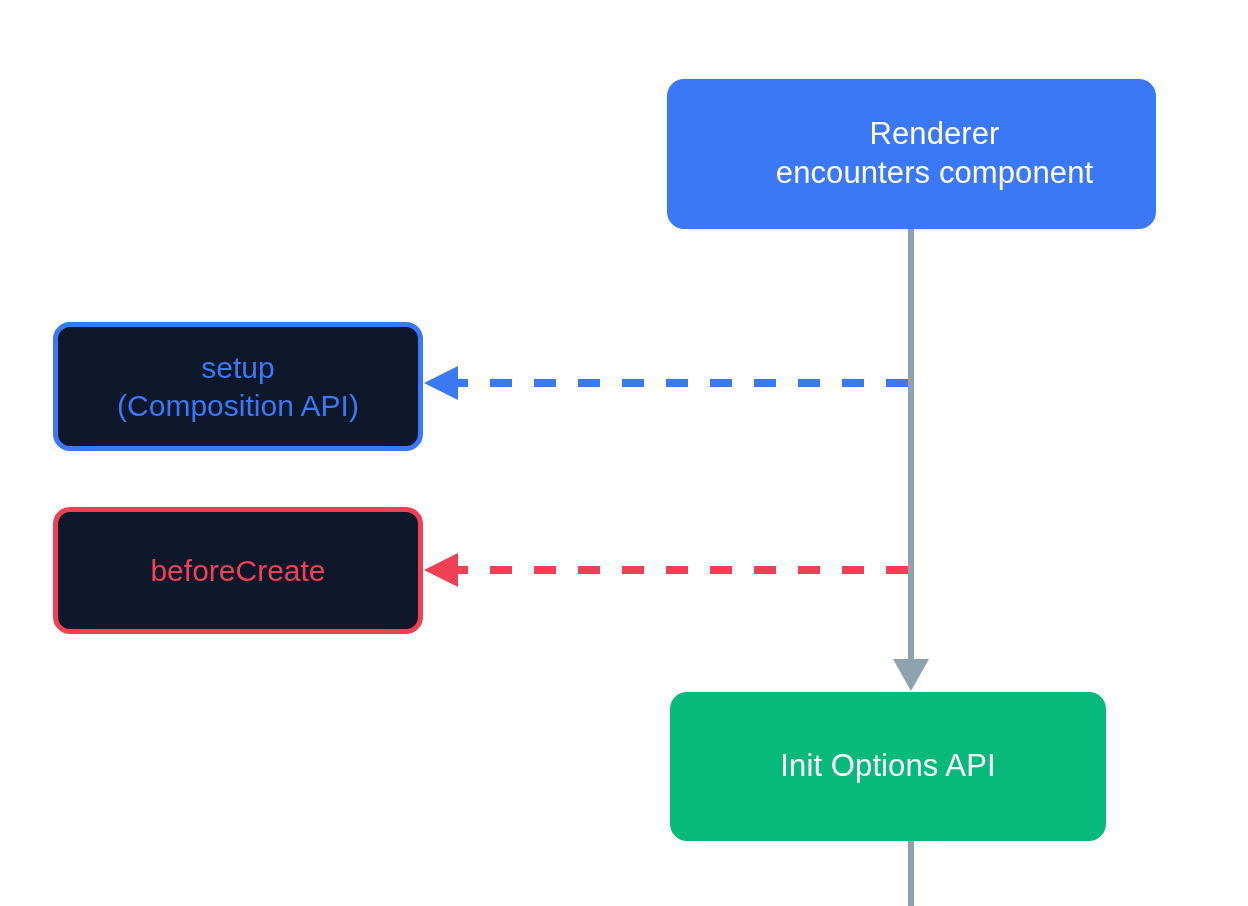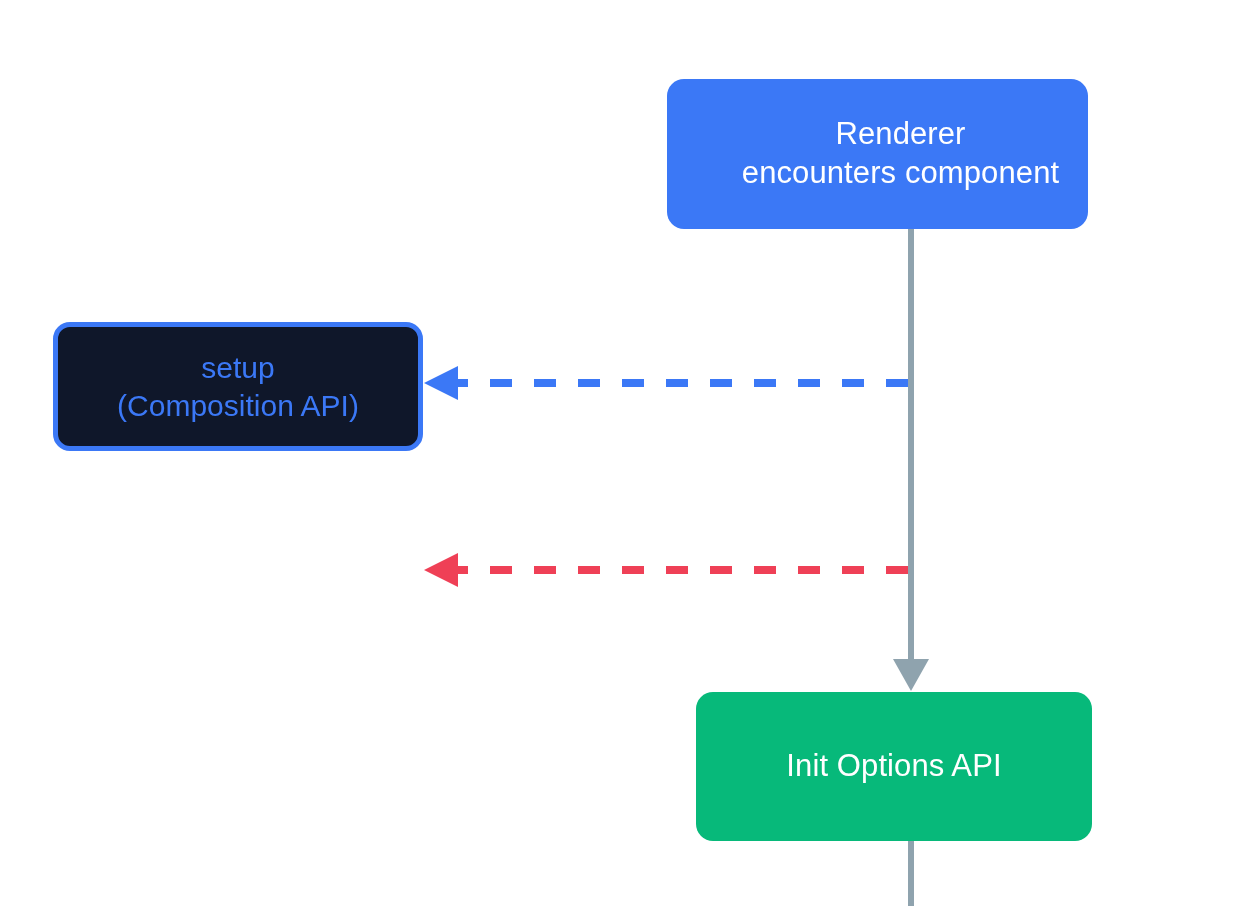--- a/index.html
+++ b/index.html
@@ -32,29 +32,29 @@
   
   .node-filled {
     border-radius: 17px;
     color: #ffffff;
     font-size: 31px;
     letter-spacing: 0.1px;
   }
   #node-renderer {
     left: 667px;
     top: 79px;
-    width: 421px;
+    width: 489px;
     height: 150px;
     background: #3b78f6;
     padding-left: 46px;
   }
   #node-init-options {
-    left: 696px;
+    left: 670px;
     top: 692px;
-    width: 396px;
+    width: 436px;
     height: 149px;
     background: #07b97a;
   }
   
   .node-outlined {
     background: #0f172a;
     border-radius: 17px;
     border-style: solid;
     border-width: 5px;
     font-size: 30px;
@@ -111,16 +111,17 @@
       <polygon points="424,570 458,553 458,587" fill="#ef4056"></polygon>
     </g>
   </svg>
 
   <div id="node-renderer" class="node node-filled">Renderer
 encounters component</div>
 
   <div id="node-setup" class="node node-outlined">setup
 (Composition API)</div>
 
+  <div id="node-before-create" class="node node-outlined">beforeCreate</div>
 
   <div id="node-init-options" class="node node-filled">Init Options API</div>
 
 </div>
 
 </body></html>

